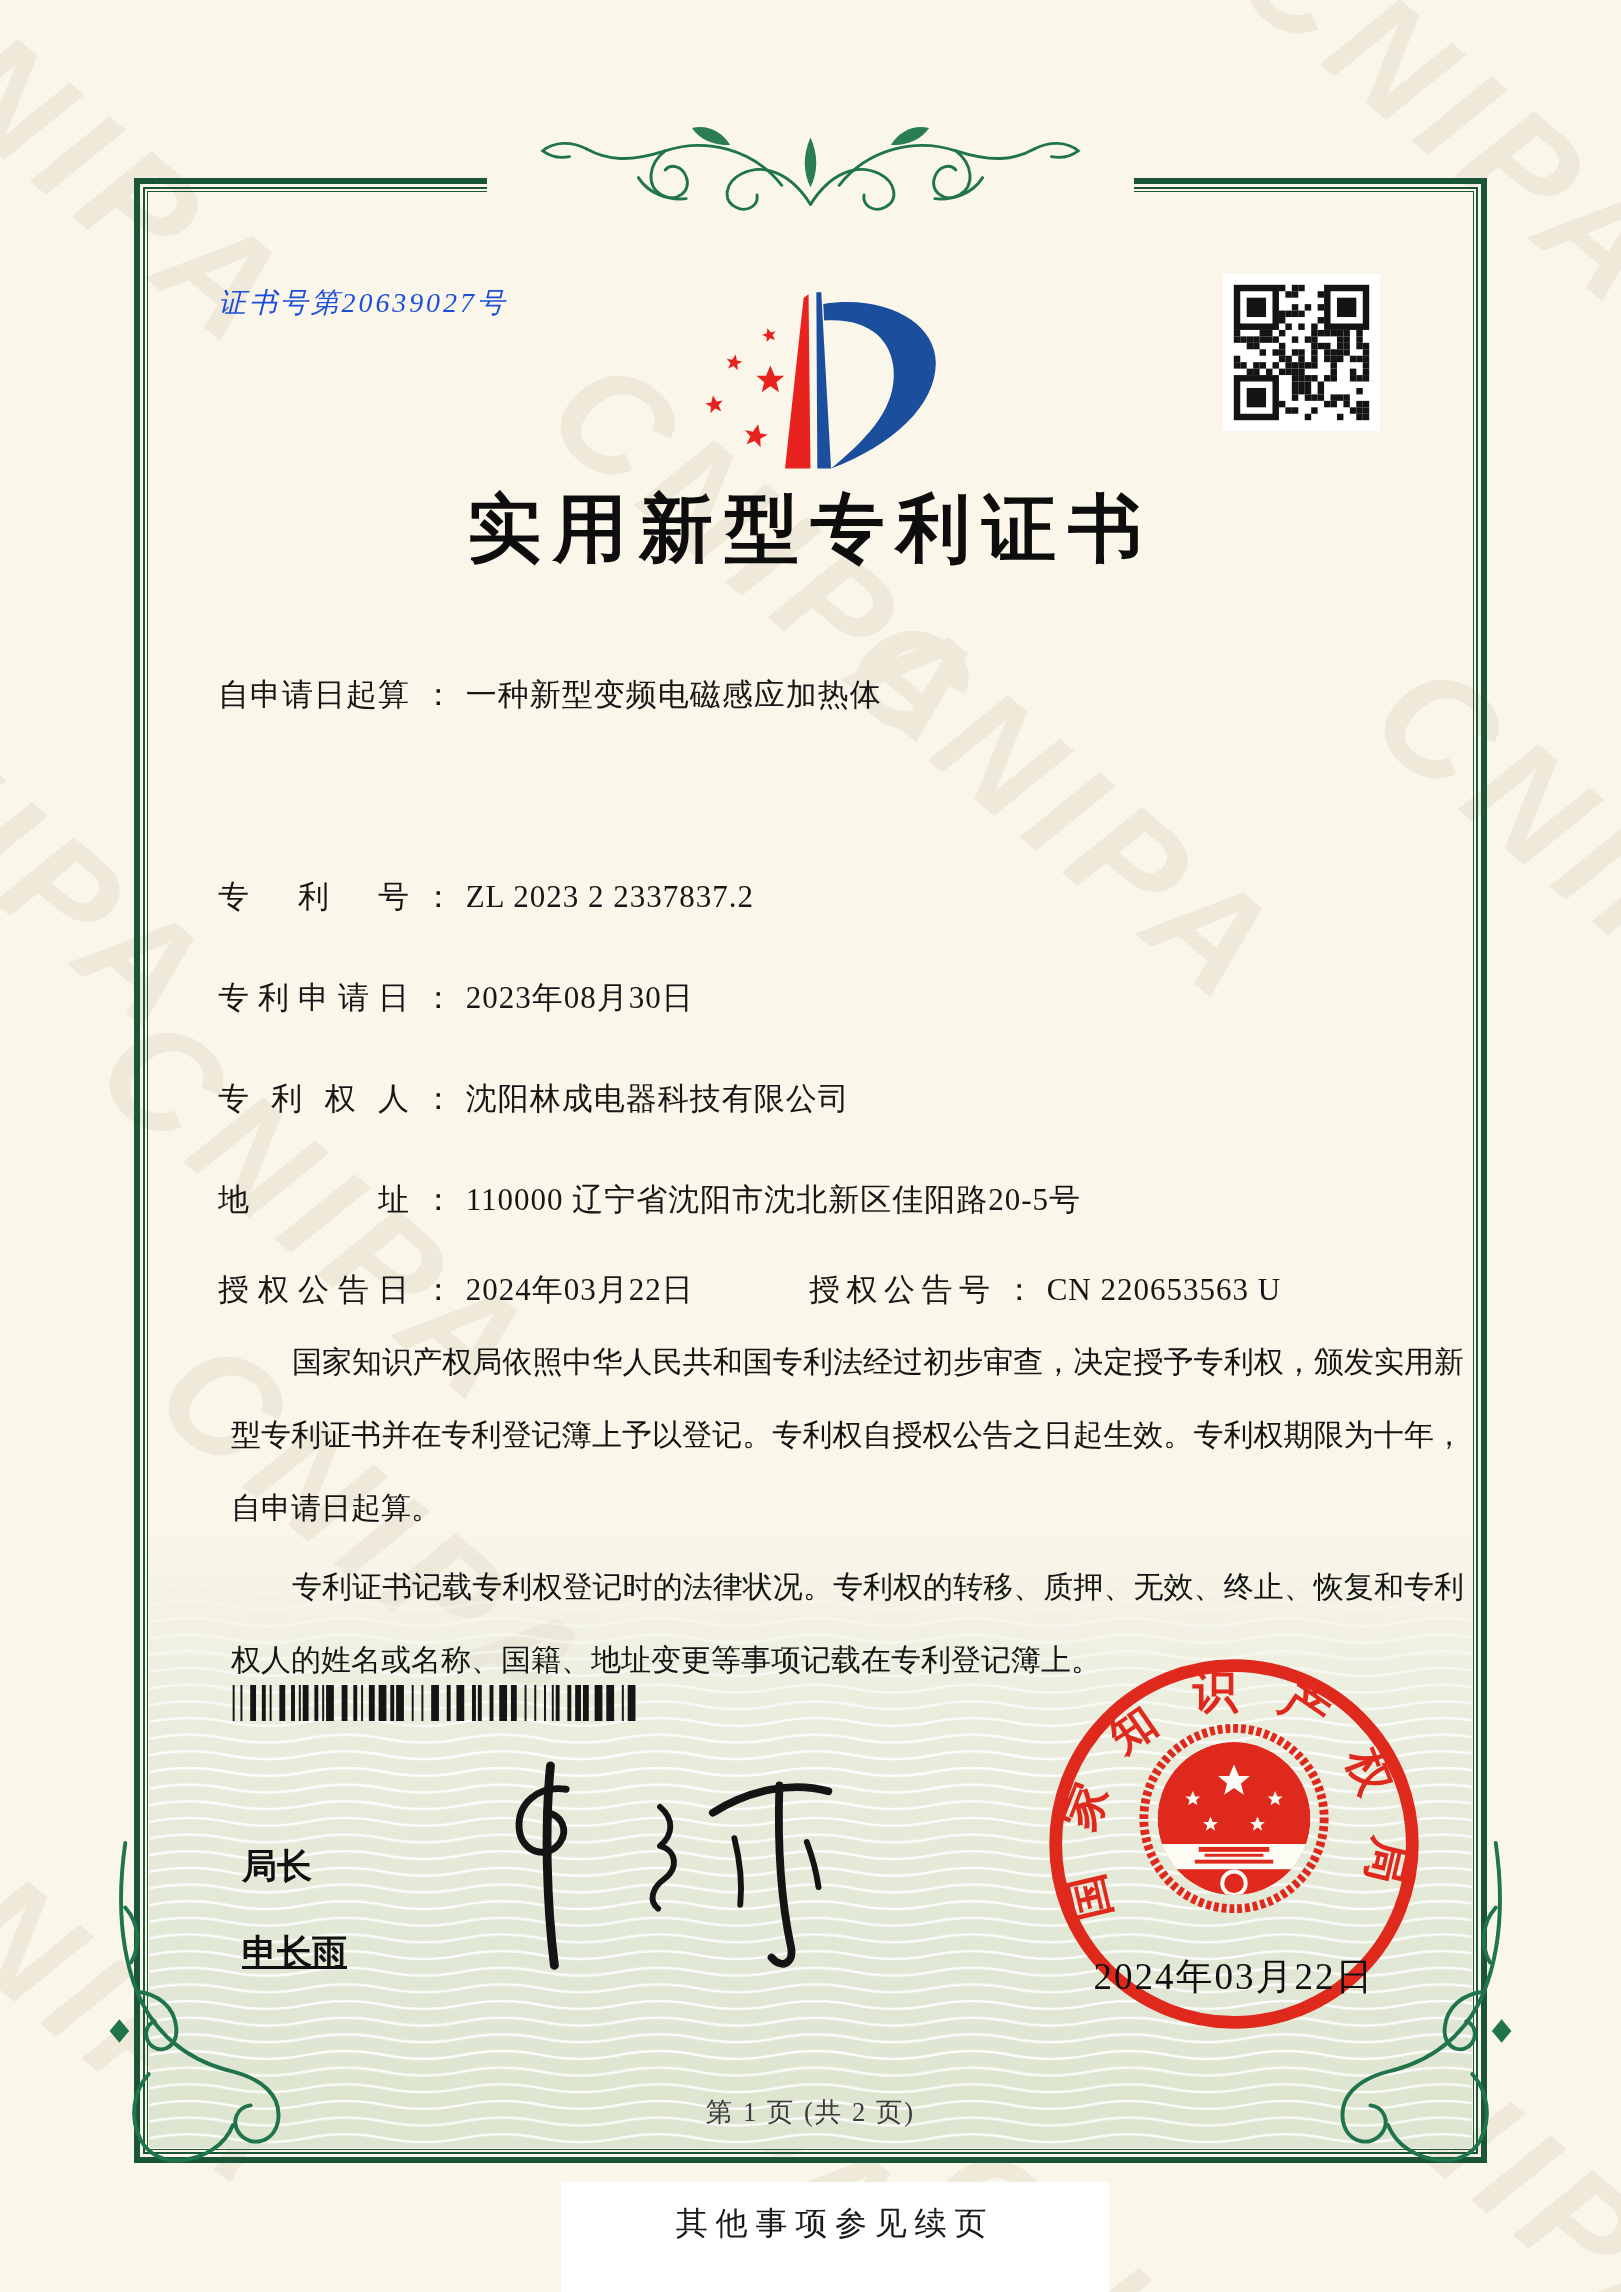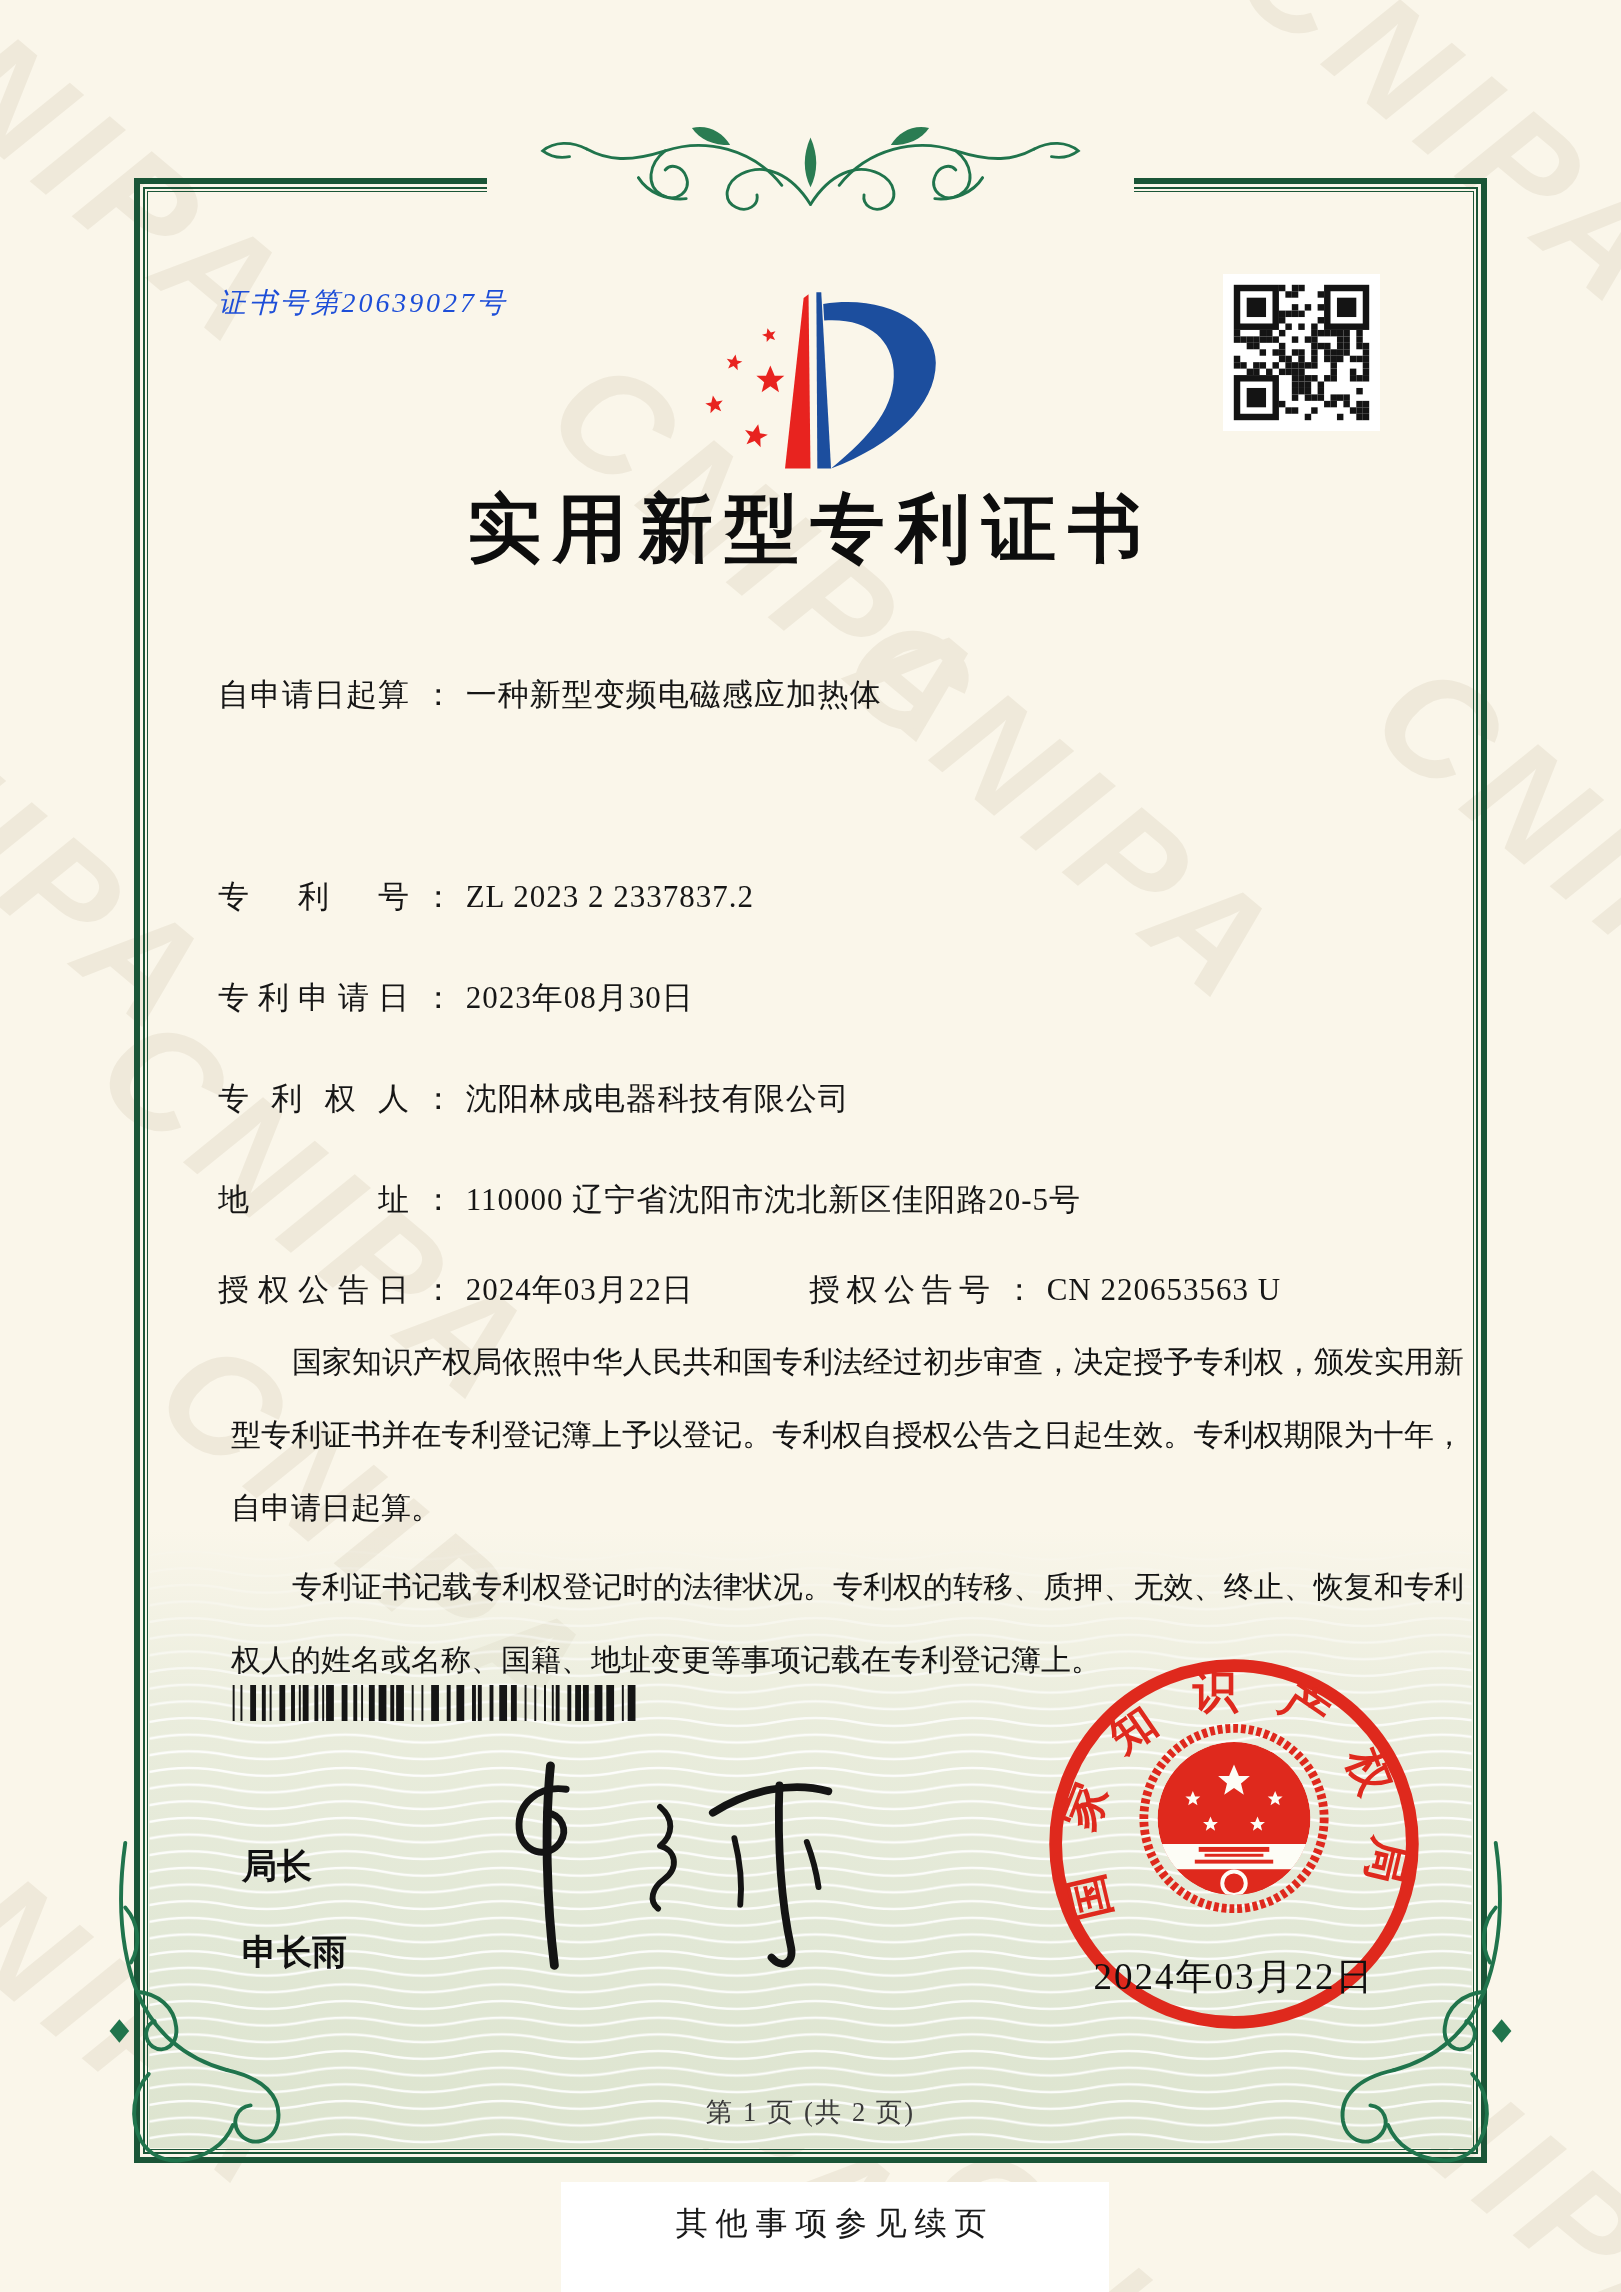--- a/index.html
+++ b/index.html
@@ -31,21 +31,21 @@
          color:#161616;white-space:nowrap;}
   .flabel{display:inline-block;width:191px;text-align:justify;text-align-last:justify;}
   .flabel-grant{width:181px;}
   .fcolon{margin-left:13.7px;}
   .fvalue{margin-left:12px;letter-spacing:1px;}
   .grant-group{position:absolute;left:591px;top:0;}
   #paras{left:231px;top:1325px;width:1233px;}
   #paras p{margin:0 0 5.9px 0;text-indent:61px;font-size:30px;line-height:73px;
            color:#141414;text-align:justify;}
   #signer-title{left:242px;top:1843px;font:700 35px "Liberation Sans",sans-serif;color:#111;}
-  #signer-name{left:242px;top:1929px;font:700 35px "Liberation Sans",sans-serif;color:#111;}
+  #signer-name{left:242px;top:1929px;font:700 35px "Liberation Sans",sans-serif;color:#111;text-decoration:underline;}
   #seal-date{left:1038px;top:1952px;width:392px;text-align:center;z-index:6;
              font-size:37px;color:#101010;letter-spacing:2px;}
   #page-ind{left:0;right:0;top:2094px;text-align:center;font-size:26.5px;color:#3a3a3a;
             letter-spacing:2px;z-index:4;}
   #note-box{left:561px;top:2182px;width:548px;height:111px;background:#ffffff;z-index:4;
             text-align:center;}
   #note-box span{display:inline-block;margin-top:19.6px;font-size:32px;letter-spacing:7.8px;color:#191919;}
   #qr-box{left:1223px;top:274px;width:157px;height:157px;background:#fff;z-index:4;}
   #logo-box{left:676px;top:253px;width:314px;height:235px;z-index:4;}
   #barcode-box{left:231px;top:1685px;width:412px;height:36px;z-index:4;}

